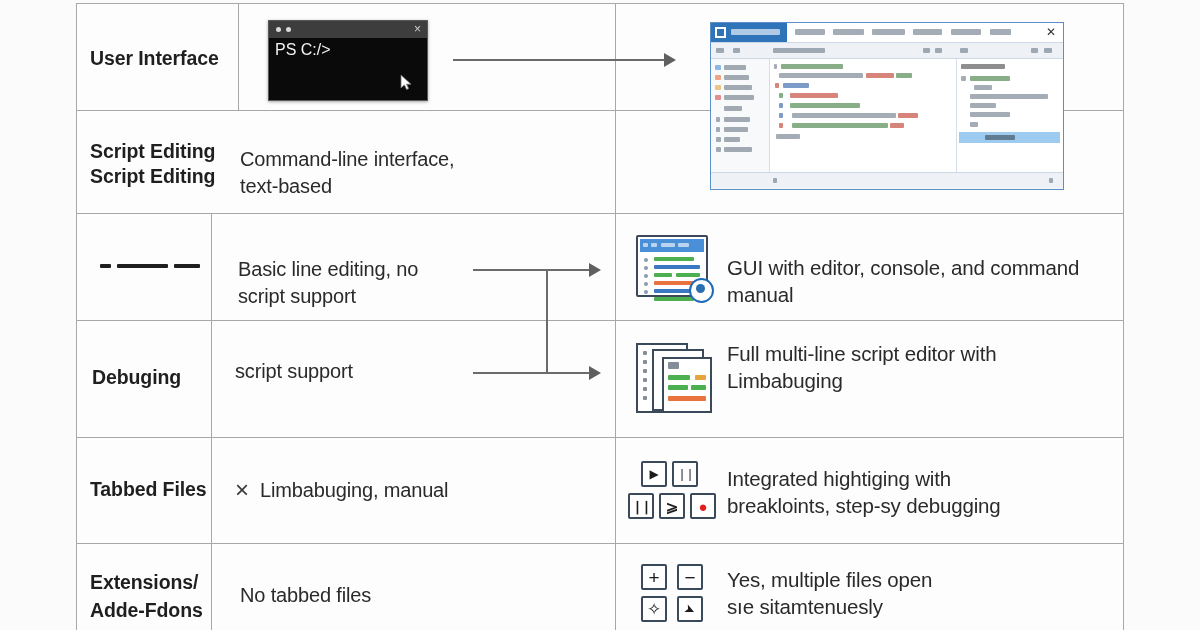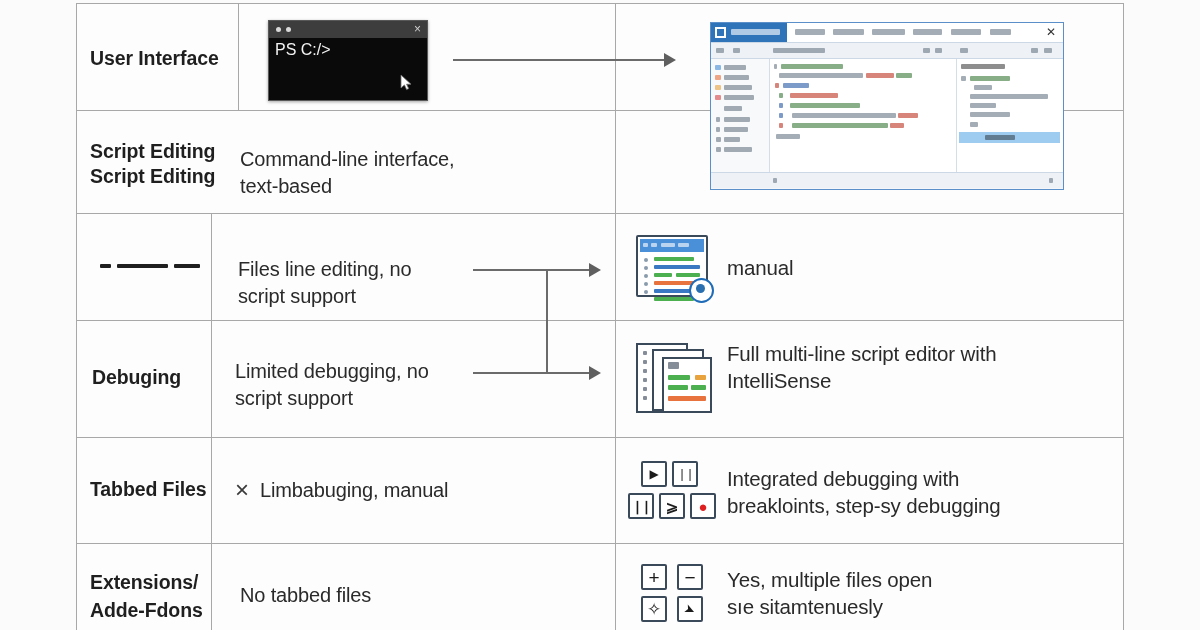--- a/index.html
+++ b/index.html
@@ -228,21 +228,21 @@
     <div>Command-line interface,</div>
     <div>text-based</div>
   </div>
 
   <div class="cell dashes" style="left:100px;top:262px;width:100px;height:8px">
     <i class="s"></i>
     <i class="l"></i>
     <i class="m"></i>
   </div>
   <div class="cell desc" style="left:238px;top:256px;width:235px">
-    <div>Files line editing, no</div>
+    <div>Basic line editing, no</div>
     <div>script support</div>
   </div>
   <div class="arrow-line" style="left:473px;top:269px;width:118px"></div>
   <div class="arrow-head" style="left:589px;top:263px"></div>
   <div class="arrow-v" style="left:546px;top:269px;height:104px"></div>
 
   <div class="ico-gui">
     <div class="gui-frame">
       <div class="gui-head">
         <span class="blurtxt" style="left:3px;top:4px;width:5px;height:4px;background:#ffffff"></span>
@@ -259,26 +259,26 @@
       <span class="bar" style="left:38px;top:36px;width:24px;background:#4caf50"></span>
       <span class="bul" style="left:6px;top:45px"></span>
       <span class="bar" style="left:16px;top:44px;width:46px;background:#e8733f"></span>
       <span class="bul" style="left:6px;top:53px"></span>
       <span class="bar" style="left:16px;top:52px;width:44px;background:#3b78c3"></span>
       <span class="bar" style="left:16px;top:60px;width:40px;background:#4caf50"></span>
       <div class="gui-badge"></div>
     </div>
   </div>
   <div class="cell desc r" style="left:727px;top:254px;width:380px">
+    <div>GUI with editor, console, and command</div>
     <div>manual</div>
   </div>
 
   <div class="cell lbl" style="left:92px;top:365px;width:130px">Debuging</div>
   <div class="cell desc" style="left:235px;top:358px;width:250px">
-    <div>Limited debugging, no</div>
     <div>script support</div>
   </div>
   <div class="arrow-line" style="left:473px;top:372px;width:118px"></div>
   <div class="arrow-head" style="left:589px;top:366px"></div>
 
   <div class="ico-scr">
     <div class="pg" style="left:0px;top:0px;width:48px;height:66px">
       <span class="blurtxt" style="left:5px;top:6px;width:4px;height:4px;background:#3b4a5a"></span>
       <span class="blurtxt" style="left:5px;top:15px;width:4px;height:4px;background:#3b4a5a"></span>
       <span class="blurtxt" style="left:5px;top:24px;width:4px;height:4px;background:#3b4a5a"></span>
@@ -291,21 +291,21 @@
       <span class="blurtxt" style="left:4px;top:3px;width:11px;height:7px;background:#3b4a5a"></span>
       <span class="bar" style="left:4px;top:16px;width:22px;background:#4caf50;height:5px"></span>
       <span class="bar" style="left:31px;top:16px;width:11px;background:#e8a33f;height:5px"></span>
       <span class="bar" style="left:4px;top:26px;width:20px;background:#4caf50;height:5px"></span>
       <span class="bar" style="left:27px;top:26px;width:15px;background:#4caf50;height:5px"></span>
       <span class="bar" style="left:4px;top:37px;width:38px;background:#e8733f;height:5px"></span>
     </div>
   </div>
   <div class="cell desc r" style="left:727px;top:340px;width:380px">
     <div>Full multi-line script editor with</div>
-    <div>IntelliSense</div>
+    <div>Limbabuging</div>
   </div>
 
   <div class="cell lbl" style="left:90px;top:477px;width:130px">Tabbed Files</div>
   <div class="cell desc" style="left:235px;top:476px;width:40px;font-size:24px;color:#3a3a3a">×</div>
   <div class="cell desc" style="left:260px;top:477px;width:270px">Limbabuging, manual</div>
 
   <div class="btnico" style="left:641px;top:461px">
     <span class="glyph" style="font-size:12px">▶</span>
   </div>
   <div class="btnico" style="left:672px;top:461px">
@@ -315,21 +315,21 @@
     <span class="glyph" style="font-size:13px;letter-spacing:-2px;font-weight:700">❘❘</span>
   </div>
   <div class="btnico" style="left:659px;top:493px">
     <span class="glyph" style="font-size:15px;font-weight:700">⩾</span>
   </div>
   <div class="btnico" style="left:690px;top:493px">
     <span class="glyph" style="font-size:15px;color:#e02020">●</span>
   </div>
 
   <div class="cell desc r" style="left:727px;top:465px;width:380px">
-    <div>Integrated debugging with</div>
+    <div>Integrated hightiging with</div>
     <div>breakloints, step-sy debugging</div>
   </div>
 
   <div class="cell desc" style="left:240px;top:582px;width:270px">No tabbed files</div>
   <div class="cell lbl" style="left:90px;top:568px;width:135px;line-height:28px">
     <div>Extensions/</div>
     <div>Addе-Fdons</div>
   </div>
 
   <div class="btnico" style="left:641px;top:564px">

